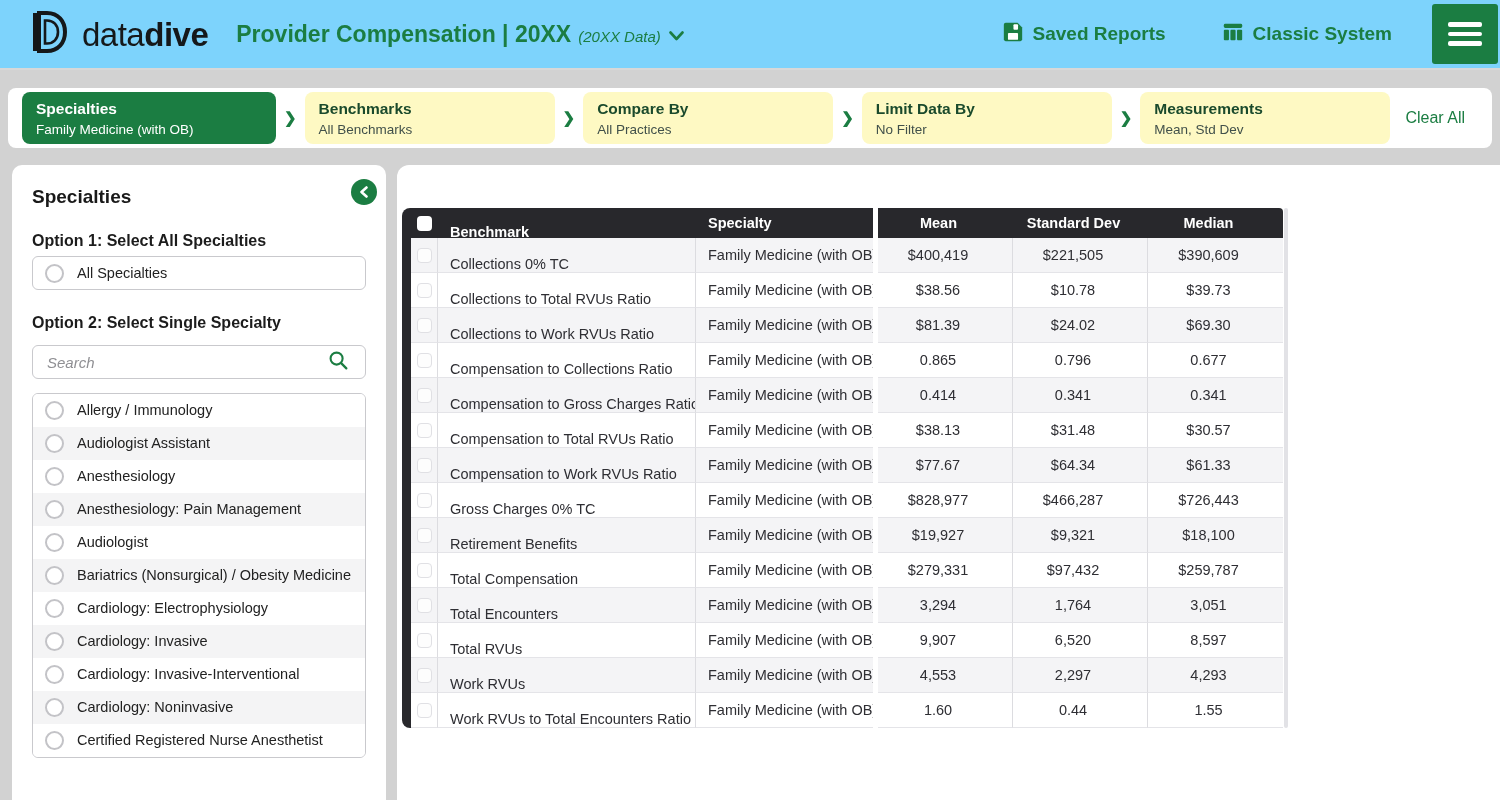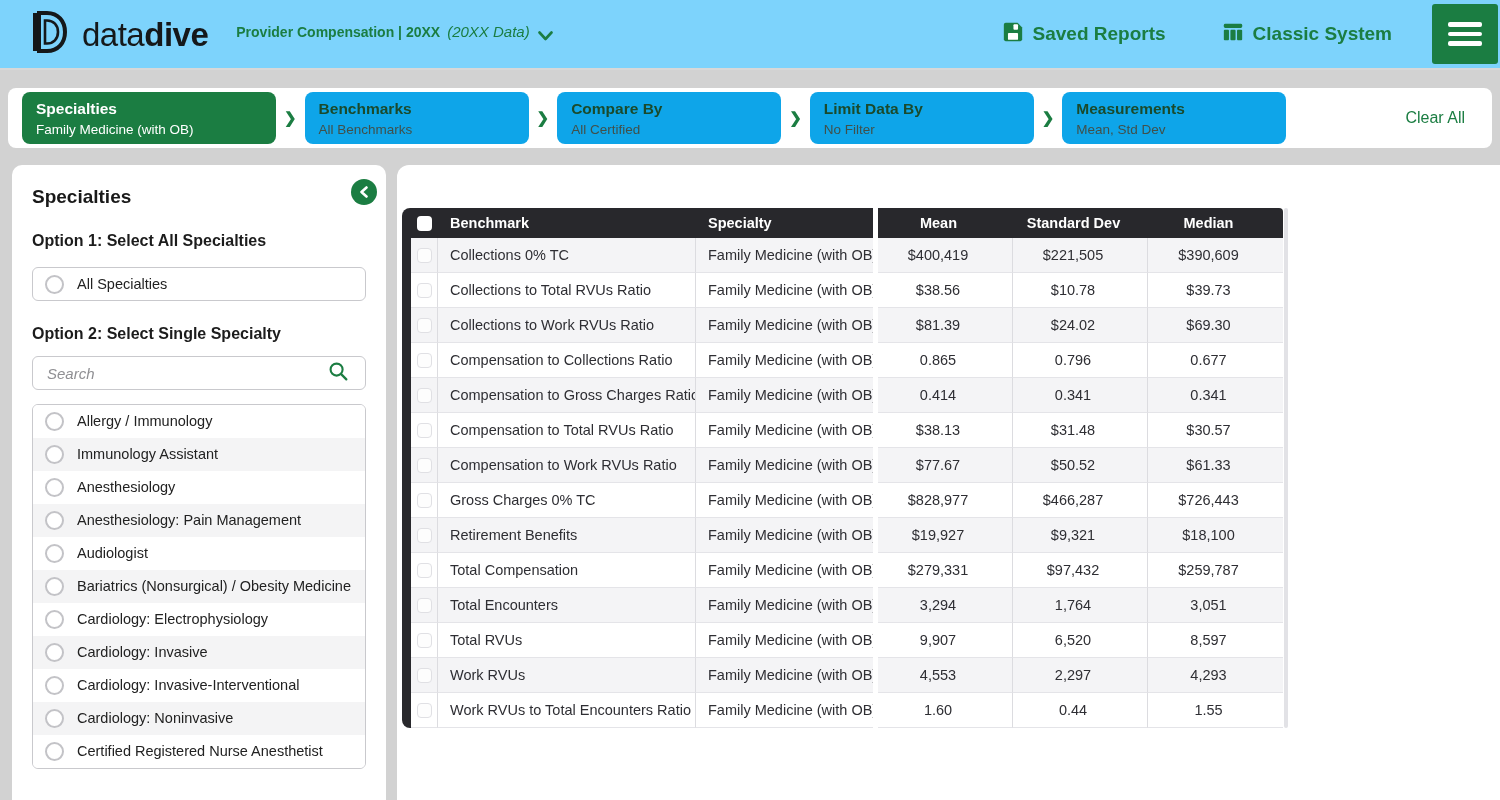--- a/index.html
+++ b/index.html
@@ -13,58 +13,58 @@
 
   
   .app-header {
     height: 70px; background: #7dd3fc; border-bottom: 2px solid #d8d8d8;
     display: flex; align-items: center; padding-left: 30px; position: relative;
   }
   .logo { display: flex; align-items: center; gap: 14px; }
   .logo-word { font-size: 33px; color: #15181a; letter-spacing: -0.5px; line-height: 1; }
   .logo-word .bold { font-weight: 700; }
   .header-title { display: flex; align-items: baseline; margin-left: 28px; color: #1b7d42; }
-  .header-title .ht-main { font-size: 14px; font-weight: 700; }
+  .header-title .ht-main { font-size: 23px; font-weight: 700; }
   .header-title .ht-paren { font-size: 15px; font-style: italic; margin-left: 7px; font-weight: 500; }
   .header-title .ht-caret { margin-left: 8px; align-self: center; margin-top: 4px; }
   .header-actions { margin-left: auto; display: flex; }
   .header-action { display: flex; align-items: center; gap: 9px; color: #1b7d42;
     font-size: 19px; font-weight: 700; cursor: pointer; }
   .header-action + .header-action { margin-left: 56px; }
   .menu-btn { width: 66px; height: 60px; background: #1b7d42; border-radius: 3px;
     margin-left: 40px; margin-right: 2px; display: flex; flex-direction: column;
     align-items: center; justify-content: center; gap: 5px; cursor: pointer; }
   .menu-btn i { display: block; width: 34px; height: 4.5px; background: #fff; border-radius: 2px; }
 
   
   .wizard-bar {
     margin: 18px 8px 0 8px; background: #ffffff; border-radius: 8px;
     padding: 8px 27px 8px 14px; display: flex; align-items: center; height: 60px;
   }
-  .step { width: 224px; height: 52px; border-radius: 8px; background: #0ea5e9;
+  .step { width: 250px; height: 52px; border-radius: 8px; background: #fef9c3;
     padding: 8px 14px; cursor: pointer; flex: none; }
   .step .st-title { font-size: 15.5px; font-weight: 700; color: #1a4a2c; line-height: 1.2; }
   .step .st-sub { font-size: 13.5px; color: #41504a; margin-top: 3px; line-height: 1.2; }
   .step.active { background: #1b7d42; width: 254px; }
   .step.active .st-title, .step.active .st-sub { color: #ffffff; }
   .step-sep { color: #1b7d42; font-size: 15px; font-weight: 700; margin: 0 8px; flex: none; }
   .clear-all { margin-left: auto; color: #1b7d42; font-size: 16px; font-weight: 500; cursor: pointer; }
 
   
   .content { display: flex; align-items: flex-start; margin: 17px 0 0 12px; gap: 11px; }
 
   
   .sidebar { width: 374px; height: 660px; background: #ffffff; border-radius: 10px;
     padding: 21px 20px; position: relative; flex: none; }
   .collapse-btn { position: absolute; top: 14px; right: 9px; width: 26px; height: 26px;
     border-radius: 50%; background: #1b7d42; display: flex; align-items: center;
     justify-content: center; cursor: pointer; }
   .sidebar-title { font-size: 19px; font-weight: 700; color: #191919; }
   .option-label { font-size: 16px; font-weight: 700; color: #1c1c1c; margin-top: 24px; }
-  .all-box { margin-top: 17px; border: 1px solid #c9c9cd; border-radius: 6px; height: 34px;
+  .all-box { margin-top: 6px; border: 1px solid #c9c9cd; border-radius: 6px; height: 34px;
     display: flex; align-items: center; gap: 13px; padding: 0 12px; cursor: pointer; }
   .radio { width: 19px; height: 19px; border-radius: 50%; border: 2px solid #c3c3c7;
     background: #fff; flex: none; }
   .all-box .label, .spec-item .label { font-size: 14.5px; color: #222; }
   .search-box { margin-top: 13px; border: 1px solid #c9c9cd; border-radius: 6px; height: 34px;
     display: flex; align-items: center; padding: 0 16px 0 12px; }
   .search-box input { border: none; outline: none; flex: 1; font-size: 15px; color: #333;
     font-family: "Liberation Sans", sans-serif; background: transparent; }
   .search-box input::placeholder { font-style: italic; color: #8f8f93; }
   .spec-list { margin-top: 14px; border: 1px solid #c9c9cd; border-radius: 6px; overflow: hidden; }
@@ -77,21 +77,21 @@
     padding: 43px 0 0 5px; }
   .table-wrap { position: relative; width: 886px; padding-left: 9px; }
   .spine { position: absolute; left: 0; top: 0; bottom: 0; width: 14px; background: #28282c;
     border-radius: 8px 0 0 8px; }
   .scroll-strip { position: absolute; top: 0; bottom: 0; right: 0; width: 4px;
     background: #e2e2e6; border-radius: 2px; }
   .data-table { position: relative; width: 873px; }
   .trow { display: flex; }
   .cell { flex: none; }
   .col-check { width: 27px; display: flex; align-items: center; justify-content: center; }
-  .col-benchmark { width: 258px; padding: 0 10px 0 12px; }
+  .col-benchmark { width: 258px; padding: 9px 10px 0 12px; }
   .col-specialty { width: 177px; padding: 0 8px 0 12px; }
   .col-gap { width: 5px; background: #ffffff; }
   .col-num { width: 135px; text-align: center; padding-right: 14px; }
 
   .thead .cell { background: #28282c; color: #ffffff; font-size: 14.5px; font-weight: 700;
     height: 30px; line-height: 30px; }
   .thead .col-gap { background: transparent; }
   .thead .col-num:last-child { border-radius: 0 4px 0 0; }
   .head-checkbox { width: 15px; height: 15px; background: #ffffff; border-radius: 4px;
     cursor: pointer; }
@@ -168,21 +168,21 @@
     <div class="st-sub">Family Medicine (with OB)</div>
   </div>
   <span class="step-sep">❯</span>
   <div class="step">
     <div class="st-title">Benchmarks</div>
     <div class="st-sub">All Benchmarks</div>
   </div>
   <span class="step-sep">❯</span>
   <div class="step">
     <div class="st-title">Compare By</div>
-    <div class="st-sub">All Certified</div>
+    <div class="st-sub">All Practices</div>
   </div>
   <span class="step-sep">❯</span>
   <div class="step">
     <div class="st-title">Limit Data By</div>
     <div class="st-sub">No Filter</div>
   </div>
   <span class="step-sep">❯</span>
   <div class="step">
     <div class="st-title">Measurements</div>
     <div class="st-sub">Mean, Std Dev</div>
@@ -219,21 +219,21 @@
 
     <div class="spec-list">
 
         <div class="spec-item">
           <span class="radio"></span>
           <span class="label">Allergy / Immunology</span>
         </div>
 
         <div class="spec-item">
           <span class="radio"></span>
-          <span class="label">Immunology Assistant</span>
+          <span class="label">Audiologist Assistant</span>
         </div>
 
         <div class="spec-item">
           <span class="radio"></span>
           <span class="label">Anesthesiology</span>
         </div>
 
         <div class="spec-item">
           <span class="radio"></span>
           <span class="label">Anesthesiology: Pain Management</span>
@@ -367,21 +367,21 @@
             </div>
 
             <div class="trow">
               <div class="cell col-check">
                 <span class="row-checkbox"></span>
               </div>
               <div class="cell col-benchmark">Compensation to Work RVUs Ratio</div>
               <div class="cell col-specialty">Family Medicine (with OB)</div>
               <div class="cell col-gap"></div>
               <div class="cell col-num">$77.67</div>
-              <div class="cell col-num">$50.52</div>
+              <div class="cell col-num">$64.34</div>
               <div class="cell col-num">$61.33</div>
             </div>
 
             <div class="trow">
               <div class="cell col-check">
                 <span class="row-checkbox"></span>
               </div>
               <div class="cell col-benchmark">Gross Charges 0% TC</div>
               <div class="cell col-specialty">Family Medicine (with OB)</div>
               <div class="cell col-gap"></div>

